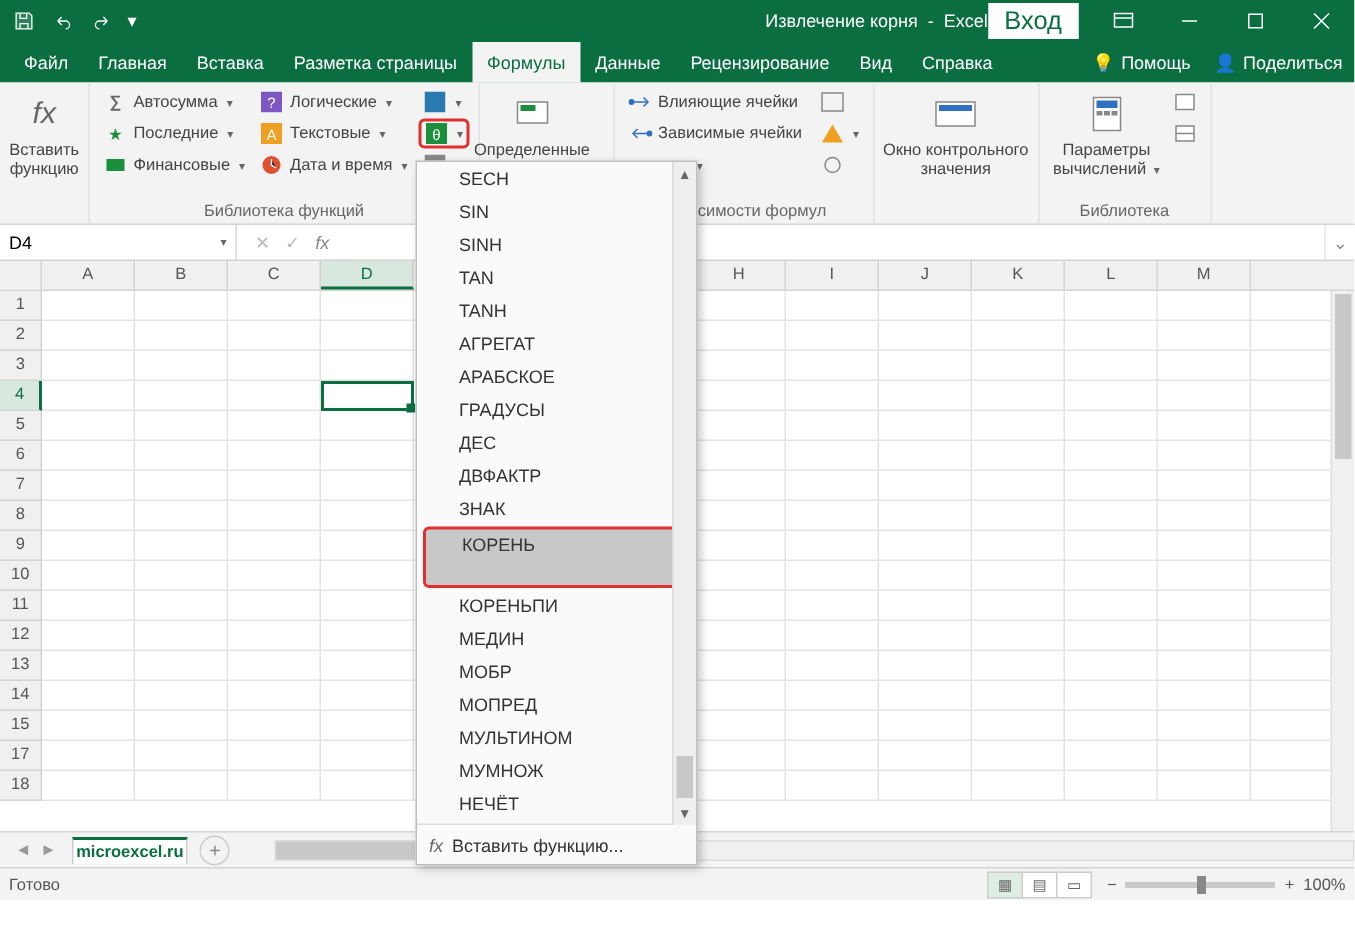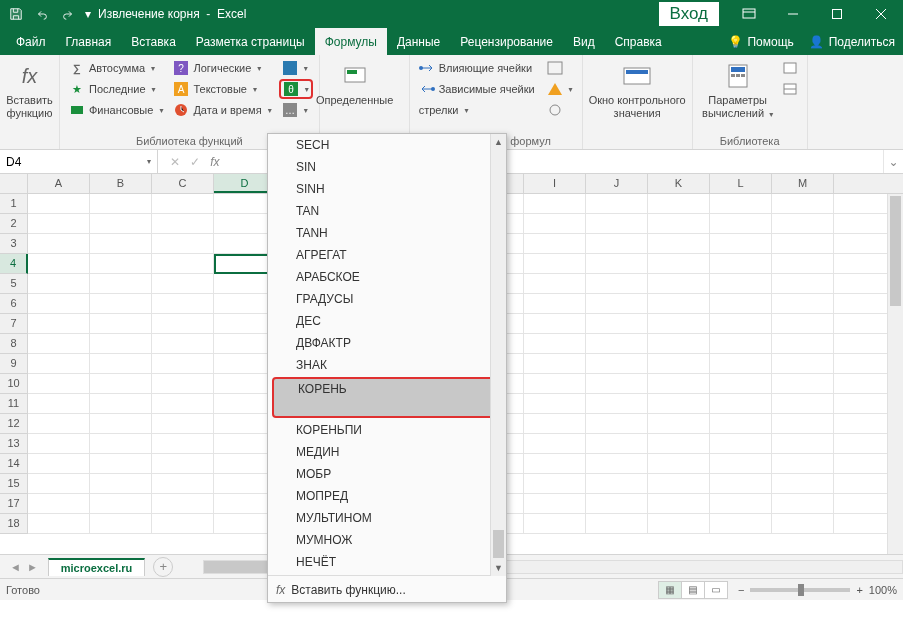--- a/index.html
+++ b/index.html
@@ -2,21 +2,21 @@
 <html><head>
 <meta charset="utf-8">
 <style>
 * { box-sizing: border-box; margin: 0; padding: 0; font-family: "Segoe UI", Tahoma, sans-serif; }
 body { background: #fff; overflow: hidden; width: 903px; height: 627px; position: relative; }
 
 
 .titlebar { height: 28px; background: #0b6e40; display: flex; align-items: center; color: #fff; font-size: 12px; }
 .titlebar .qat { display: flex; align-items: center; gap: 2px; padding: 0 4px; }
 .titlebar .qat .qbtn { width: 24px; height: 24px; display: flex; align-items: center; justify-content: center; color: #fff; font-size: 12px; }
-.titlebar .title { flex: 1; text-align: left; font-size: 12px; }
+.titlebar .title { flex: 1; text-align: right; font-size: 12px; }
 .titlebar .right { display: flex; align-items: center; gap: 0; }
 .titlebar .login { background: #fff; color: #0b6e40; padding: 1px 10px; font-size: 17px; margin-right: 8px; border:1px solid #fff; }
 .titlebar .winbtn { width: 44px; height: 28px; display: flex; align-items: center; justify-content: center; color:#fff; }
 
 
 .tabs { height: 27px; background: #0b6e40; display: flex; align-items: stretch; color: #fff; font-size: 12px; padding-left: 6px; }
 .tabs .tab { padding: 0 10px; display: flex; align-items: center; cursor: pointer; }
 .tabs .tab.active { background: #f3f3f3; color: #0b6e40; }
 .tabs .spacer { flex:1; }
 .tabs .help { display:flex; align-items:center; padding:0 8px; gap:4px; font-size:12px; }
@@ -51,33 +51,33 @@
 .row { display:flex; height:20px; }
 .row .rh { width:28px; background:#f0f0f0; border-right:1px solid #d4d4d4; border-bottom:1px solid #d4d4d4; text-align:center; font-size:11px; color:#555; line-height:19px; }
 .row .rh.sel { background:#d8e8df; color:#0b6e40; border-right:2px solid #0b6e40; }
 .row .cell { width:62px; border-right:1px solid #e4e4e4; border-bottom:1px solid #e4e4e4; }
 .active-cell { position:absolute; border:2px solid #0b6e40; pointer-events:none; }
 .active-cell::after { content:""; position:absolute; right:-3px; bottom:-3px; width:6px; height:6px; background:#0b6e40; }
 .vscroll { position:absolute; right:0; top:20px; bottom:0; width:16px; background:#f0f0f0; border-left:1px solid #e0e0e0; }
 .vscroll .thumb { position:absolute; left:2px; right:2px; top:2px; height:110px; background:#c8c8c8; }
 
 
-.ddmenu { position:absolute; left:267px; top:107px; width:240px; background:#fafafa; border:1px solid #bdbdbd; box-shadow:2px 2px 6px rgba(0,0,0,.25); z-index:50; font-size:12px;margin-top:26px; }
+.ddmenu { position:absolute; left:277px; top:107px; width:188px; background:#fafafa; border:1px solid #bdbdbd; box-shadow:2px 2px 6px rgba(0,0,0,.25); z-index:50; font-size:12px; }
 .ddmenu .itm { padding:4px 8px 4px 28px; color:#333; cursor:default; }
 .ddmenu .itm.hlred { border:2px solid #e03030; border-radius:4px; margin:1px 4px; padding:3px 6px 20px 24px; background:#c8c8c8; }
 .ddmenu .sep { height:1px; background:#dcdcdc; margin:2px 0; }
 .ddmenu .ins { padding:5px 8px; display:flex; align-items:center; gap:6px; color:#333; }
 .ddscroll { position:absolute; right:0; top:0; bottom:26px; width:16px; background:#efefef; border-left:1px solid #dcdcdc; }
 .ddscroll .ar { height:16px; text-align:center; font-size:9px; color:#666; line-height:16px; }
 .ddscroll .thumb { position:absolute; left:2px; right:2px; bottom:18px; height:28px; background:#c8c8c8; }
 
 
 .sheetbar { height:24px; border-top:1px solid #d4d4d4; display:flex; align-items:center; font-size:11px; background:#f3f3f3; }
 .sheetbar .nav { display:flex; gap:6px; padding:0 10px; color:#999; }
-.sheetbar .sheet { background:#fff; border:1px solid #ccc; border-bottom:none; padding:2px 12px; color:#0b6e40; font-weight:bold; border-top:2px solid #0b6e40; }
+.sheetbar .sheet { background:#fff; border:1px solid #ccc; border-bottom:none; padding:2px 2px; color:#0b6e40; font-weight:bold; border-top:2px solid #0b6e40; }
 .sheetbar .add { width:20px; height:20px; border:1px solid #ccc; border-radius:50%; display:flex; align-items:center; justify-content:center; margin-left:8px; color:#888; font-size:13px; }
 .sheetbar .hsb { flex:1; margin-left:30px; height:14px; background:#f0f0f0; border:1px solid #ddd; position:relative; }
 .sheetbar .hsb .thumb { position:absolute; left:0; top:0; bottom:0; width:260px; background:#c8c8c8; }
 
 
 .status { height:22px; background:#f3f3f3; border-top:1px solid #d4d4d4; display:flex; align-items:center; font-size:11px; color:#555; padding:0 6px; }
 .status .sp { flex:1; }
 .status .vbtn { width:24px; height:18px; border:1px solid #ccc; margin-left:-1px; display:flex; align-items:center; justify-content:center; background:#fff; font-size:10px; color:#666;}
 .status .vbtn.on { background:#dfeee5; }
 .status .zoom { display:flex; align-items:center; gap:6px; margin-left:10px; }

